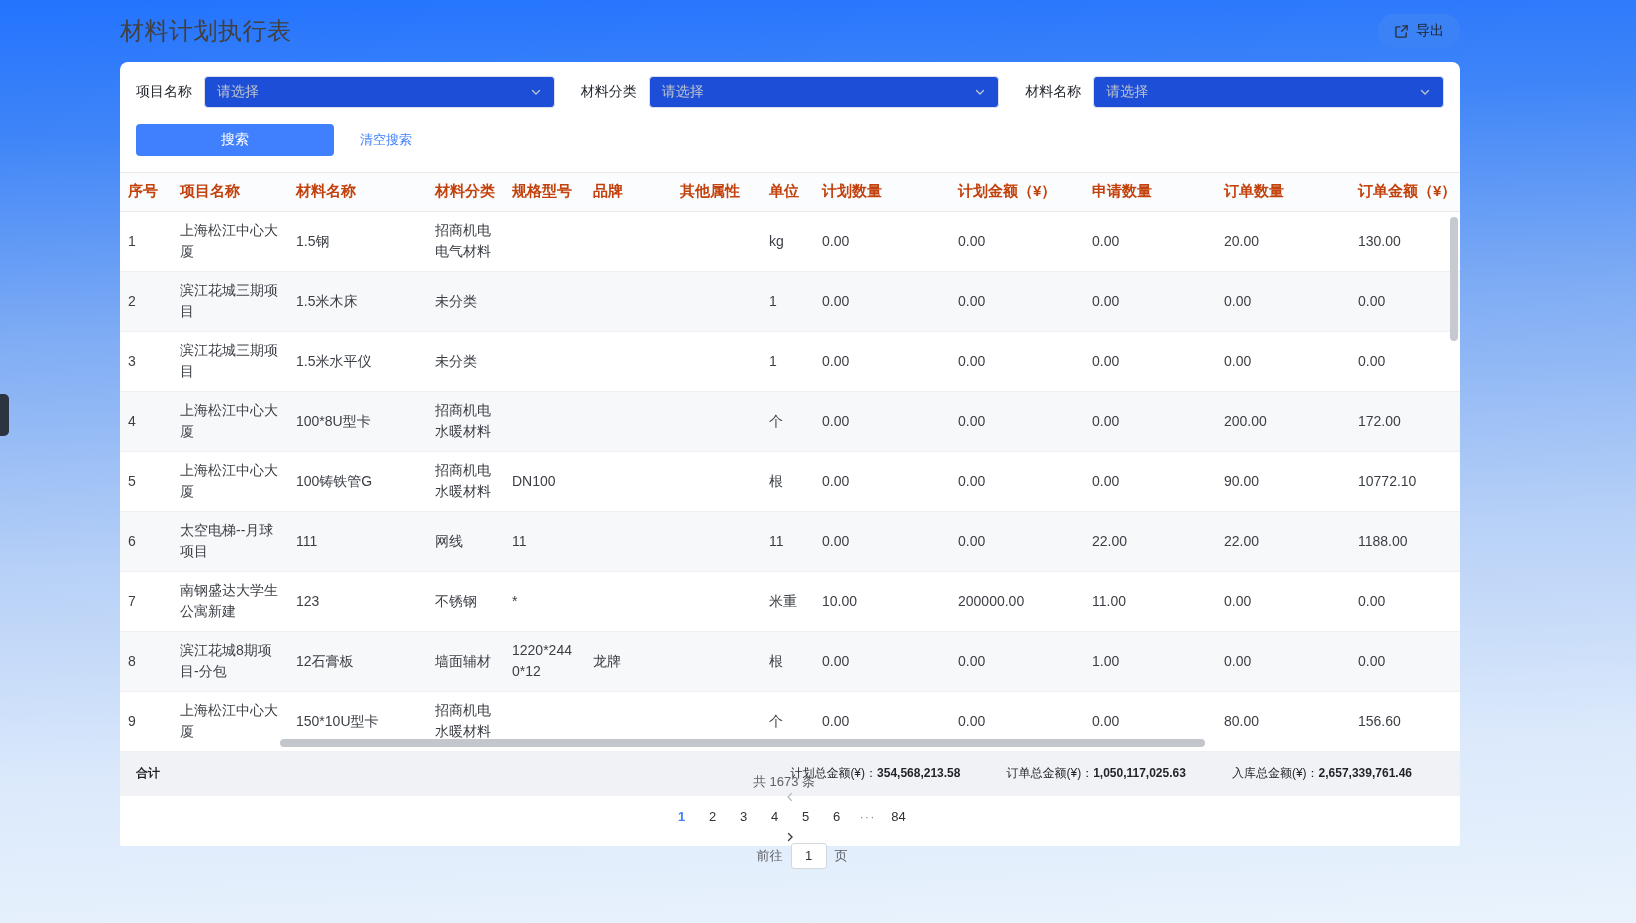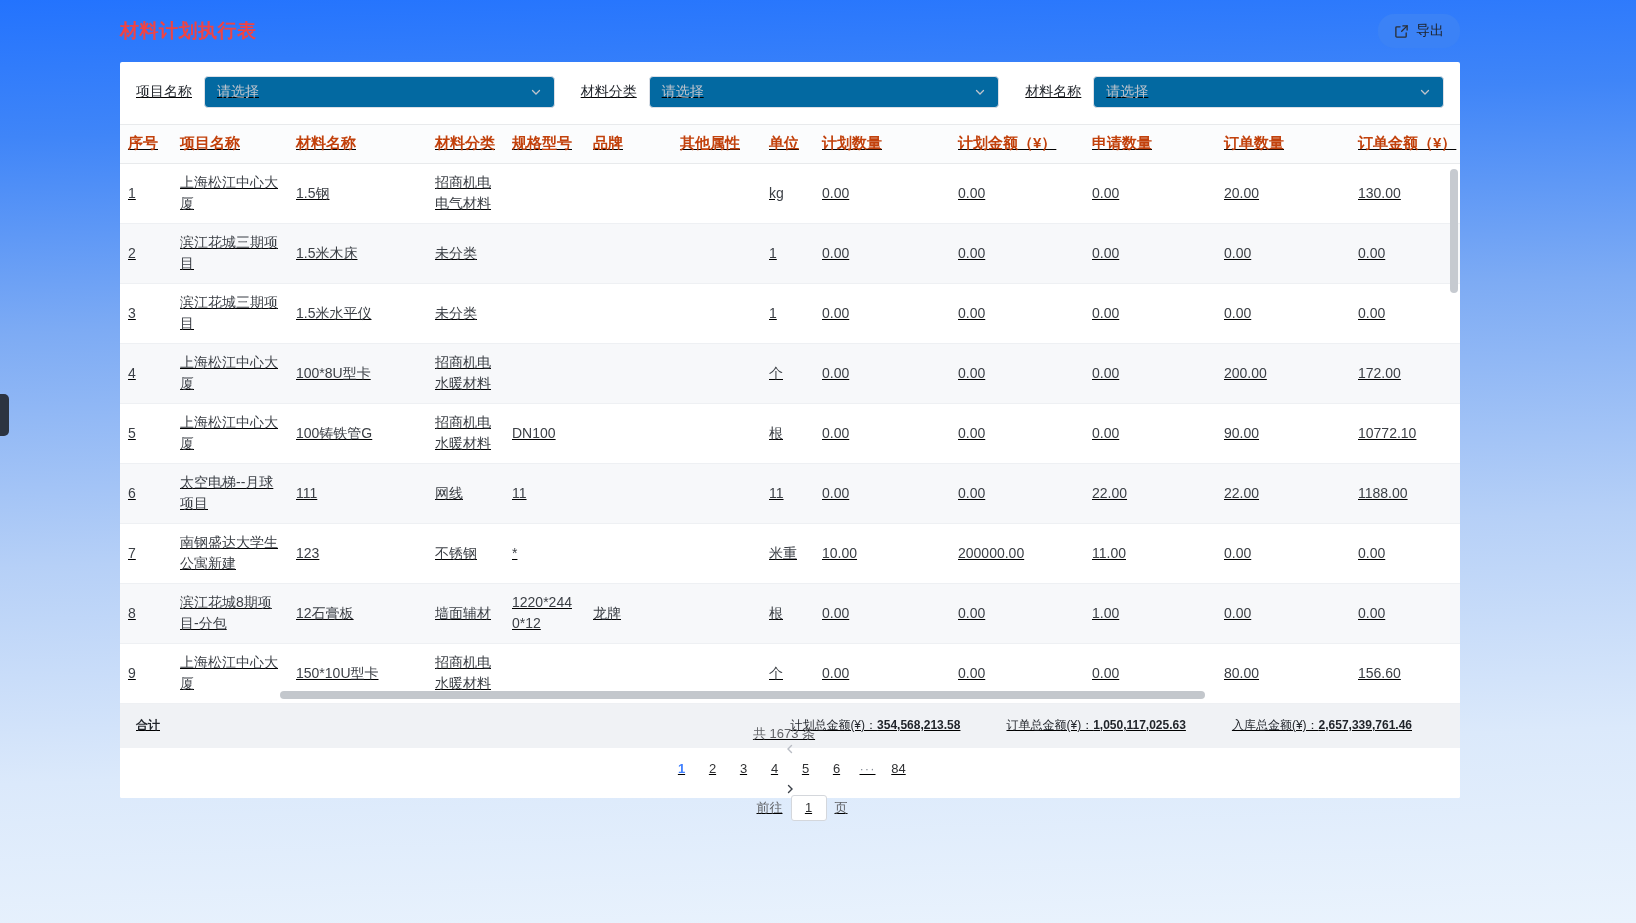--- a/index.html
+++ b/index.html
@@ -4,30 +4,30 @@
 <style>
   * { box-sizing: border-box; margin: 0; padding: 0; }
   html, body { width: 1636px; height: 923px; overflow: hidden; }
   body {
     font-family: "Liberation Sans", "DejaVu Sans", sans-serif;
     background: linear-gradient(178deg, #2373fe 0%, #3f85f8 14%, #7dabf4 34%, #b6d0f7 58%, #dbe9fb 80%, #eaf3fd 100%);
     position: relative;
   }
   .content { position: absolute; left: 120px; top: 0; width: 1340px; }
   .topbar { height: 62px; display: flex; align-items: center; justify-content: space-between; }
-  .page-title { color: #ef4444; font-size: 19px; font-weight: 700; letter-spacing: .5px; }
+  .page-title { color: #404040; font-size: 24px; font-weight: 400; letter-spacing: .5px; }
   .export-btn { display: flex; align-items: center; gap: 7px; height: 34px; padding: 0 16px;
     background: #3b82f6; border: none; border-radius: 16px; font-size: 14px; color: #1d2129;
     cursor: pointer; font-family: inherit; }
-  .card { background: #fff; border-radius: 2px; position: relative; text-decoration: underline; }
+  .card { background: #fff; border-radius: 8px; position: relative; }
   .filter-section { padding: 14px 16px 16px; }
   .filter-row { display: flex; gap: 26px; }
   .filter-field { display: flex; align-items: center; flex: 1; min-width: 0; }
   .filter-label { font-size: 14px; color: #1f2329; margin-right: 12px; white-space: nowrap; }
-  .select { flex: 1; height: 32px; border: 1px solid #dcdfe6; border-radius: 4px; background: #0369a1;
+  .select { flex: 1; height: 32px; border: 1px solid #dcdfe6; border-radius: 4px; background: #1d4ed8;
     display: flex; align-items: center; justify-content: space-between; padding: 0 12px; cursor: pointer; }
   .select .ph { font-size: 14px; color: #bfc4cc; }
   .filter-actions { margin-top: 16px; display: flex; align-items: center; }
   .search-btn { width: 198px; height: 32px; background: #4080ff; color: #fff; border: none;
     border-radius: 4px; font-size: 14px; cursor: pointer; font-family: inherit; }
   .clear-link { margin-left: 26px; color: #4080ff; font-size: 13px; cursor: pointer; text-decoration: none; }
   .table-wrap { position: relative; border-top: 1px solid #e8eaec; }
   table { width: 100%; border-collapse: collapse; table-layout: fixed; font-size: 14px; color: #3b3f45; }
   thead th { height: 38px; padding: 0 8px; text-align: left; font-weight: 700; color: #c2410c;
     border-bottom: 1px solid #e8eaec; font-size: 15px; white-space: nowrap; overflow: hidden; background: #fbfcfd; }
@@ -99,20 +99,24 @@
         <div class="filter-field">
           <span class="filter-label">材料名称</span>
           <div class="select">
             <span class="ph">请选择</span>
             <svg width="12" height="12" viewBox="0 0 12 12">
               <path d="M2.5 4.5 L6 8 L9.5 4.5" fill="none" stroke="#c0c4cc" stroke-width="1.3" stroke-linecap="round"></path>
             </svg>
           </div>
         </div>
       </div>
+      <div class="filter-actions">
+        <button class="search-btn">搜索</button>
+        <a class="clear-link">清空搜索</a>
+      </div>
     </section>
 
     <section class="table-wrap">
       <table>
         <colgroup>
             <col style="width: 52px;">
             <col style="width: 116px;">
             <col style="width: 139px;">
             <col style="width: 77px;">
             <col style="width: 81px;">

